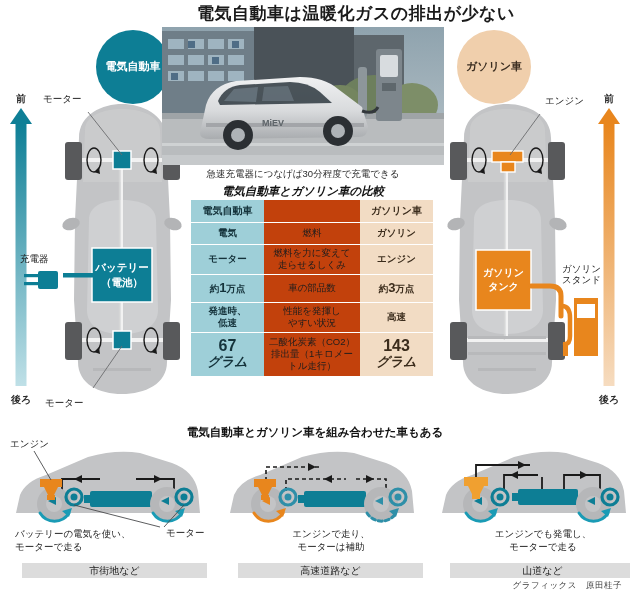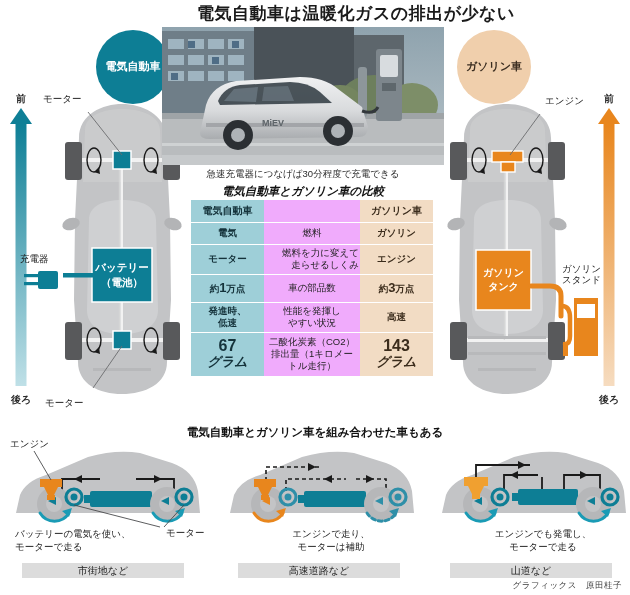--- a/index.html
+++ b/index.html
@@ -70,21 +70,21 @@
     background: #ffffff;
     table-layout: fixed;
   }
   table.cmp td {
     border-bottom: 1px solid #ffffff;
     text-align: center; vertical-align: middle;
     font-size: 9.5px; line-height: 1.25;
     padding: 2px 1px;
   }
   td.ev  { background: #9ecfd8; color: #14323a; font-weight: bold; width: 73px; }
-  td.mid { background: #f0abfc; color: #1d1d1d; width: 96px; }
+  td.mid { background: #c2410c; color: #1d1d1d; width: 96px; }
   td.gas { background: #f2dcc4; color: #3b2c1c; font-weight: bold; width: 73px; }
   td.ev.hdr, td.gas.hdr { font-weight: bold; font-size: 10px; }
   .big-num { font-size: 16px; font-weight: bold; line-height: 1; }
   .sub-unit { font-size: 13px; font-weight: bold; font-style: italic; }
   .inl-num { font-size: 13px; font-weight: bold; }
   .mid-small { font-size: 8.5px; line-height: 1.22; text-align: left; padding-left: 6px; }
 
   
   .callout {
     position: absolute; font-size: 9.5px; color: #1d1d1d; white-space: nowrap;
@@ -94,21 +94,21 @@
   
   .hy-title {
     position: absolute; width: 630px; text-align: center;
     font-size: 11.5px; font-weight: bold; color: #111;
   }
   .hy-caption {
     position: absolute; text-align: center; font-size: 9.5px;
     color: #1d1d1d; line-height: 1.35; width: 200px;
   }
   .hy-band {
-    position: absolute; height: 15px; width: 162px;
+    position: absolute; height: 15px; width: 185px;
     background: #dcdcdc; color: #1d1d1d;
     font-size: 10px; text-align: center; line-height: 15px;
   }
   .credit {
     position: absolute; right: 8px; bottom: 3px;
     font-size: 8.5px; color: #3a3a3a; letter-spacing: .5px;
   }
   svg { overflow: visible; }
 </style>
 </head>
@@ -347,21 +347,21 @@
         <td class="mid"></td>
         <td class="gas hdr">ガソリン車</td>
       </tr>
       <tr style="height:22px;">
         <td class="ev">電気</td>
         <td class="mid">燃料</td>
         <td class="gas">ガソリン</td>
       </tr>
       <tr style="height:30px;">
         <td class="ev">モーター</td>
-        <td class="mid mid-small" style="white-space:pre-line;text-align:right;">燃料を力に変えて
+        <td class="mid mid-small" style="white-space:pre-line;">燃料を力に変えて
 走らせるしくみ</td>
         <td class="gas">エンジン</td>
       </tr>
       <tr style="height:28px;">
         <td class="ev">
           <span>約</span><span class="inl-num">1</span><span>万点</span>
         </td>
         <td class="mid">車の部品数</td>
         <td class="gas">
           <span>約</span><span class="inl-num">3</span><span>万点</span>

